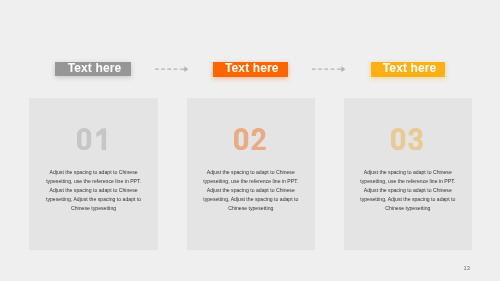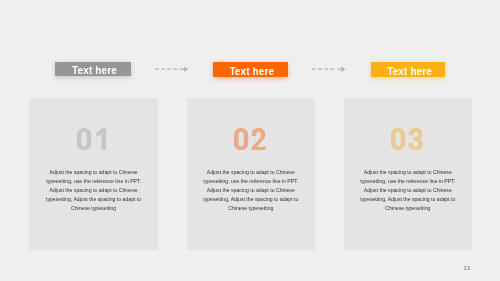--- a/index.html
+++ b/index.html
@@ -1,21 +1,21 @@
 <!DOCTYPE html>
 <html><head>
 <meta charset="utf-8">
 <style>
   html,body{margin:0;padding:0;}
   body{width:500px;height:281px;background:#efeff0;font-family:"Liberation Sans",sans-serif;overflow:hidden;
        -webkit-font-smoothing:antialiased;}
   .slide{position:relative;width:500px;height:281px;overflow:hidden;}
 
-  .btn{transform:translateZ(0);position:absolute;height:14.3px;display:flex;align-items:flex-end;justify-content:center;
-       color:#ffffff;font-size:10px;font-weight:bold;letter-spacing:.12px;line-height:1;padding-left:3px;box-sizing:border-box;}
+  .btn{transform:translateZ(0);position:absolute;height:14.3px;display:flex;align-items:flex-start;justify-content:center;
+       color:#ffffff;font-size:12px;font-weight:bold;letter-spacing:.12px;line-height:1;padding-left:3px;box-sizing:border-box;}
   .btn1{left:55px;top:62px;width:76px;background:#969696;box-shadow:0 1.5px 5px rgba(140,140,140,.42);}
   .btn2{left:212.7px;top:62.3px;width:75.2px;background:#fb6600;box-shadow:0 1.5px 5.5px rgba(251,102,0,.42);}
   .btn3{left:370.8px;top:62.3px;width:74.6px;background:#fbb015;box-shadow:0 1.5px 5.5px rgba(251,176,21,.42);}
 
   .card{position:absolute;top:97.7px;height:152.3px;background:#e4e4e4;}
   .c1{left:29.4px;width:128.4px;} .c2{left:186.6px;width:128.3px;} .c3{left:343.6px;width:128.2px;}
 
   .num{position:absolute;top:127.7px;height:23px;display:flex;justify-content:center;}
   .num svg{display:block;position:relative;left:1.2px;}
   .n1{left:29.4px;width:128.4px;}

